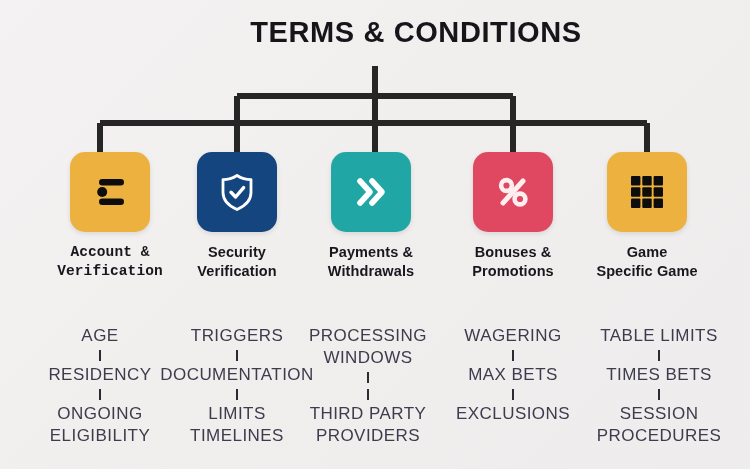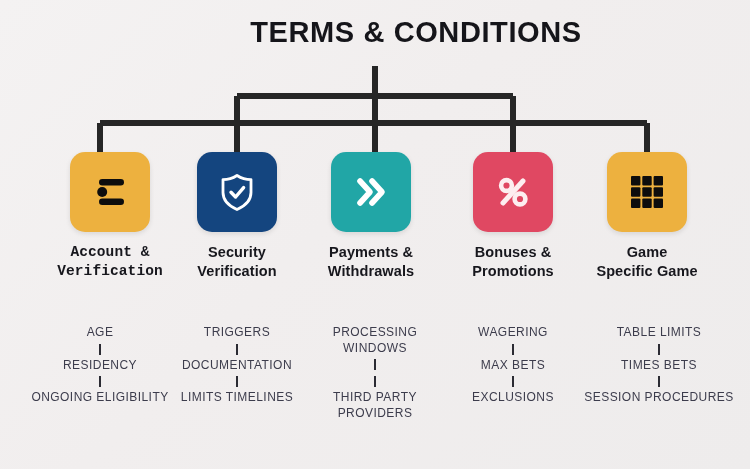--- a/index.html
+++ b/index.html
@@ -45,21 +45,21 @@
     line-height:1.28;
     color:#17171d;
     letter-spacing:0.1px;
   }
   .subs{
     position:absolute;top:325px;width:150px;
     display:flex;flex-direction:column;align-items:center;
   }
   .sub{
     text-align:center;
-    font-size:12px;
+    font-size:17px;
     line-height:1.3;
     letter-spacing:0.45px;
     color:#3c3c4c;
     white-space:nowrap;
   }
   .sub.wrap{white-space:normal;}
   .tick{
     width:2px;height:11px;background:#2b2b33;margin:3px 0;
   }
   .subs .sub:first-child{margin-top:0;}
@@ -136,21 +136,21 @@
         <svg width="46" height="46" viewBox="0 0 46 46">
           <path d="M12 12 L22 23 L12 34" fill="none" stroke="#ffffff" stroke-width="5.6" stroke-linecap="round" stroke-linejoin="round"></path>
           <path d="M24 12 L34 23 L24 34" fill="none" stroke="#ffffff" stroke-width="5.6" stroke-linecap="round" stroke-linejoin="round"></path>
         </svg>
       </div>
       <div class="cat-label">
         <div>Payments &amp;</div>
         <div>Withdrawals</div>
       </div>
     </div>
-    <div class="subs" style="left:300px;">
+    <div class="subs" style="left:293px;">
       <div class="sub wrap">PROCESSING WINDOWS</div>
       <div class="tick"></div>
       <div class="tick"></div>
       <div class="sub wrap">THIRD PARTY PROVIDERS</div>
     </div>
 
     <div class="col" style="left:446px;align-items:center;">
       <div class="iconbox" style="background:#e04862;">
         <svg width="46" height="46" viewBox="0 0 46 46">
           <line x1="33" y1="12" x2="13" y2="34" stroke="#fdeef0" stroke-width="5" stroke-linecap="round"></line>

